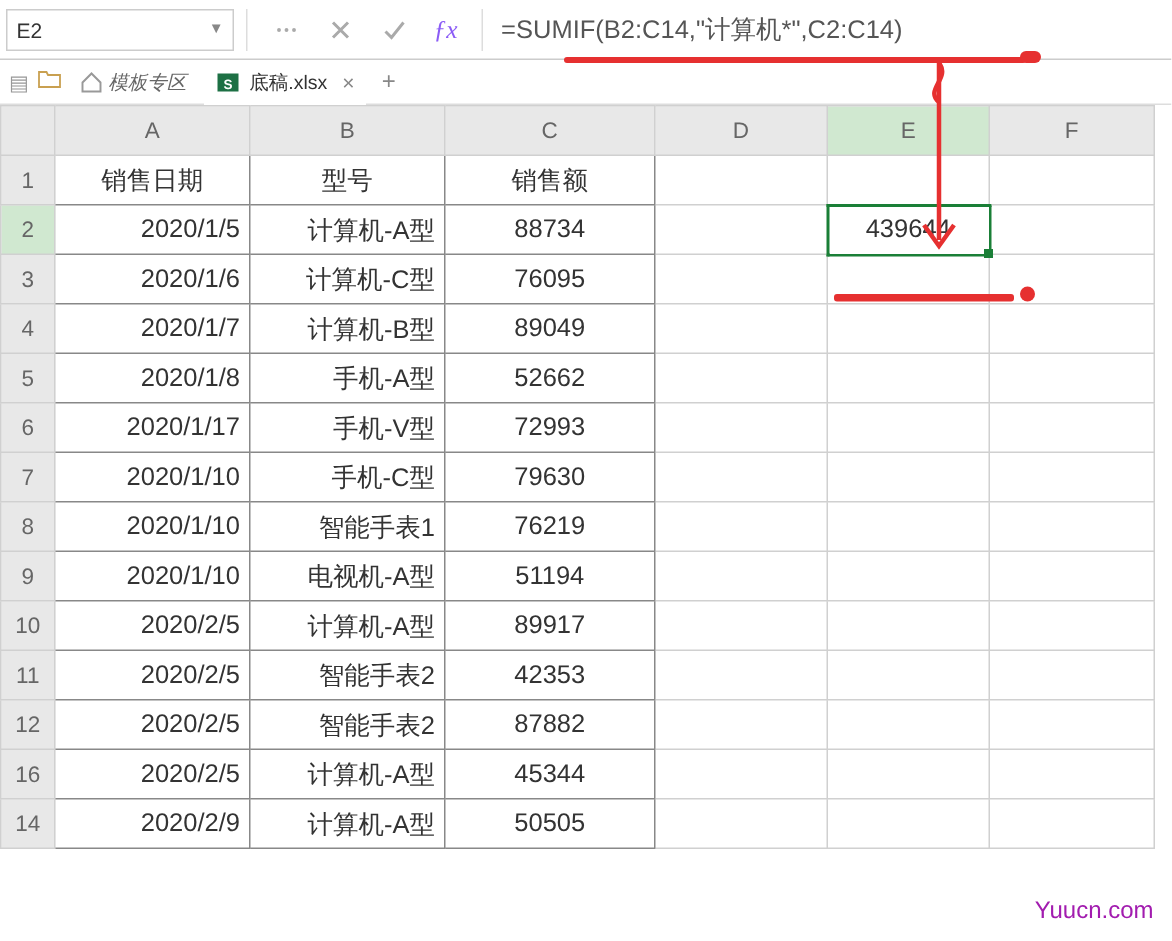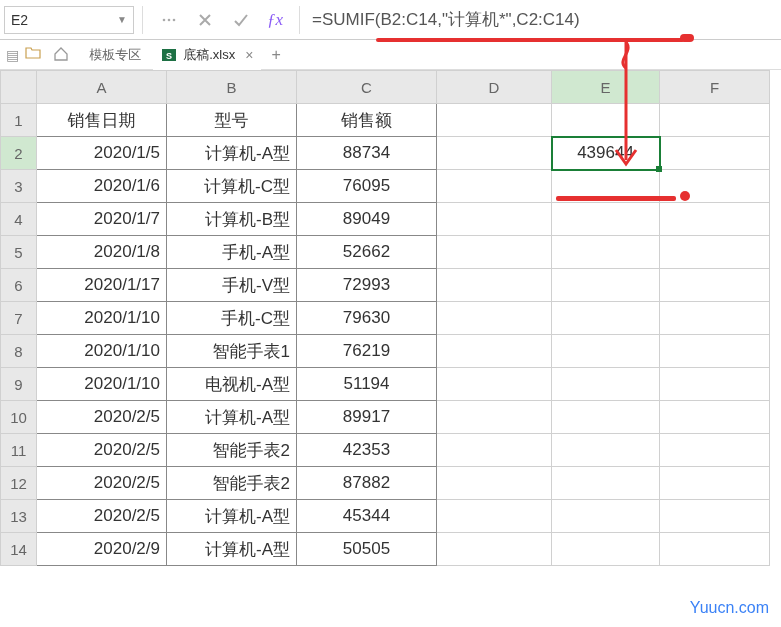--- a/index.html
+++ b/index.html
@@ -1,31 +1,31 @@
 <!DOCTYPE html>
 <html><head>
 <meta charset="utf-8">
 <style>
   * { box-sizing: border-box; margin: 0; padding: 0; }
   body { font-family: Arial, "Microsoft YaHei", sans-serif; font-size: 14px; background: #fff; width: 781px; height: 627px; overflow: hidden; position: relative; }
   
   .formula-bar { display: flex; align-items: center; height: 40px; border-bottom: 1px solid #ccc; background: #fff; padding: 0 4px; }
-  .namebox-wrap { display: flex; align-items: center; border: 1px solid #ccc; height: 28px; width: 130px; padding: 0 6px; justify-content: space-between; }
+  .namebox-wrap { display: flex; align-items: center; border: 1px solid #ccc; height: 28px; width: 152px; padding: 0 6px; justify-content: space-between; }
   .namebox { font-size: 14px; color: #333; }
   .dropdown-arrow { font-size: 10px; color: #888; }
   .fb-sep { width: 1px; height: 28px; background: #ddd; margin: 0 8px; }
   .fb-btn { width: 28px; height: 28px; display: flex; align-items: center; justify-content: center; color: #aaa; margin: 0 4px; }
   .fb-btn svg { width: 16px; height: 16px; }
   .fx-label { font-style: italic; font-family: "Times New Roman", serif; font-size: 17px; color: #8b5cf6; margin: 0 8px; }
   .formula-input { flex: 1; font-size: 17px; color: #555; padding-left: 4px; height: 28px; display: flex; align-items: center; }
   
   .tab-row { display: flex; align-items: center; height: 30px; background: #fff; padding: 0 6px; gap: 6px; border-bottom: 1px solid #ddd; }
   .tab-icon { font-size: 14px; color: #999; }
   .home-icon { width: 16px; height: 16px; }
-  .ws-tab { display: flex; align-items: flex-start; gap: 20px; font-size: 13px; color: #666; padding: 0 6px; }
+  .ws-tab { display: flex; align-items: center; gap: 3px; font-size: 13px; color: #666; padding: 0 6px; font-style: italic; }
   .file-tab { display: flex; align-items: center; gap: 6px; font-size: 13px; color: #333; background: #fff; padding: 0 8px; height: 30px; }
   .excel-icon { width: 16px; height: 16px; }
   .close-x { color: #888; font-size: 14px; margin-left: 4px; }
   .plus { color: #888; font-size: 16px; margin-left: 4px; }
   
   .grid-area { position: relative; }
   .grid { border-collapse: collapse; table-layout: fixed; }
   .grid th, .grid td { border: 1px solid #d0d0d0; height: 33px; font-weight: normal; }
   .corner { width: 36px; background: #e8e8e8; }
   .col-h { background: #e8e8e8; color: #666; font-size: 15px; text-align: center; }
@@ -49,21 +49,21 @@
   .selected-cell::after { content: ''; position: absolute; right: -3px; bottom: -3px; width: 6px; height: 6px; background: #1a7f37; }
   .col-h.active, .row-h.active { background: #d0e8d0; }
   
   .red-underline { position: absolute; background: #e63030; border-radius: 2px; }
   .ru1 { top: 38px; left: 376px; width: 308px; height: 4px; }
   .ru1b { top: 34px; left: 680px; width: 14px; height: 8px; border-radius: 4px; }
   .ru2 { top: 196px; left: 556px; width: 120px; height: 5px; }
   .ru2b { top: 191px; left: 680px; width: 10px; height: 10px; border-radius: 5px; }
   .red-arrow { position: absolute; top: 42px; left: 606px; }
   
-  .watermark { position: absolute; right: 12px; bottom: 10px; font-size: 16px; color: #3b82f6; font-family: Arial; margin-top: 27px; }
+  .watermark { position: absolute; right: 12px; bottom: 10px; font-size: 16px; color: #a21caf; font-family: Arial; margin-top: 27px; }
 </style>
 </head>
 <body>
 
 <div class="formula-bar">
   <div class="namebox-wrap">
     <span class="namebox">E2</span>
     <span class="dropdown-arrow">▼</span>
   </div>
   <div class="fb-sep"></div>
@@ -227,21 +227,21 @@
   <tr>
           <th class="row-h">12</th>
           <td class="cell center data-border">2020/2/5</td>
           <td class="cell center data-border">智能手表2</td>
           <td class="cell right data-border">87882</td>
           <td class="cell gridline"></td>
           <td class="cell gridline"></td>
           <td class="cell gridline"></td>
         </tr>
   <tr>
-          <th class="row-h">13</th>
+          <th class="row-h">16</th>
           <td class="cell center data-border">2020/2/5</td>
           <td class="cell center data-border">计算机-A型</td>
           <td class="cell right data-border">45344</td>
           <td class="cell gridline"></td>
           <td class="cell gridline"></td>
           <td class="cell gridline"></td>
         </tr>
   <tr>
           <th class="row-h">14</th>
           <td class="cell center data-border">2020/2/9</td>

